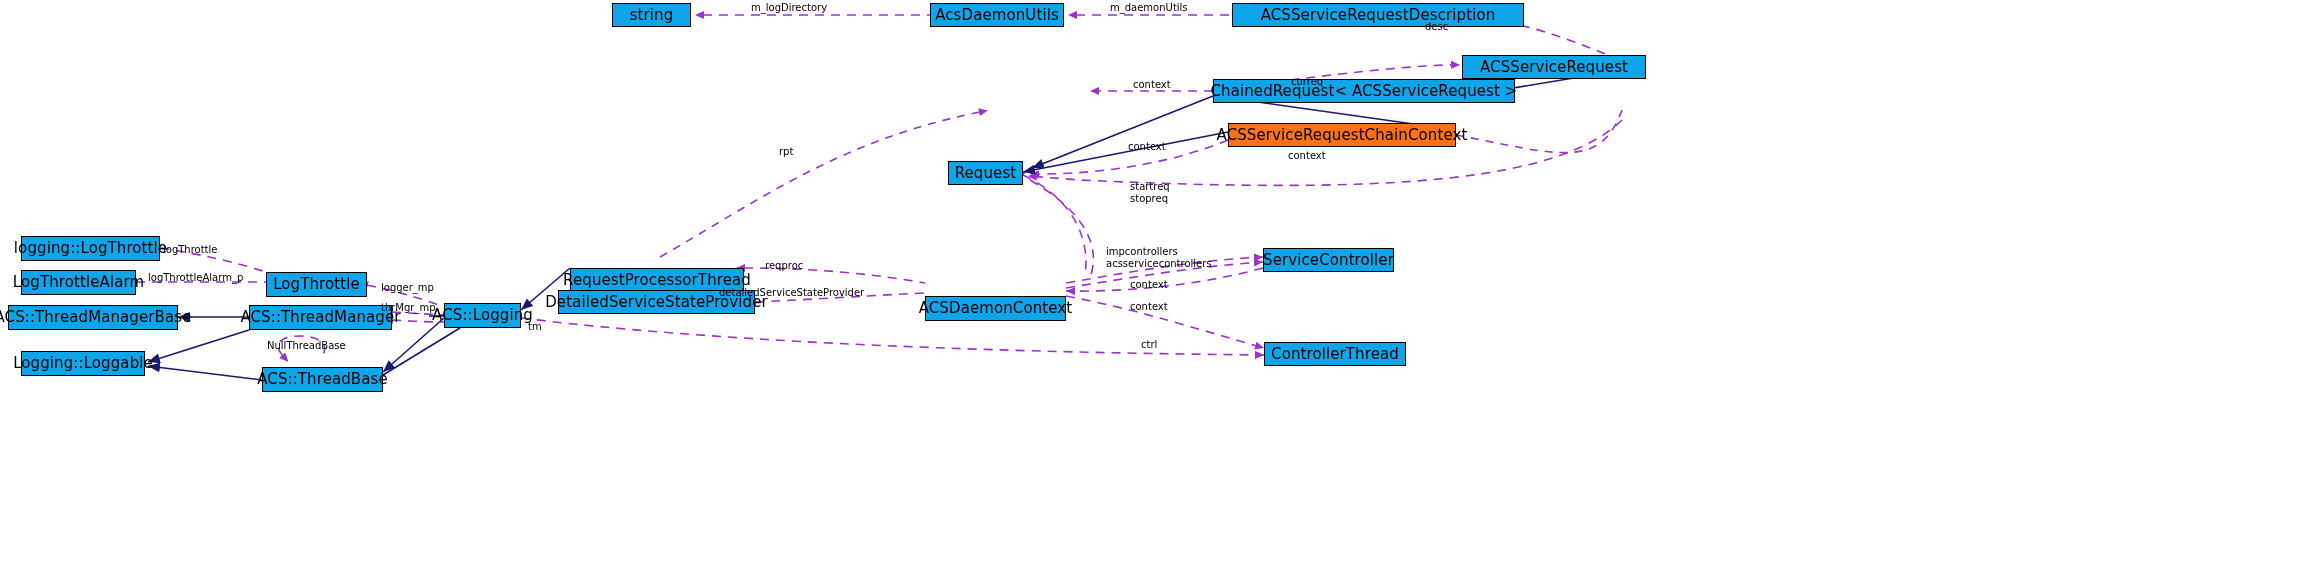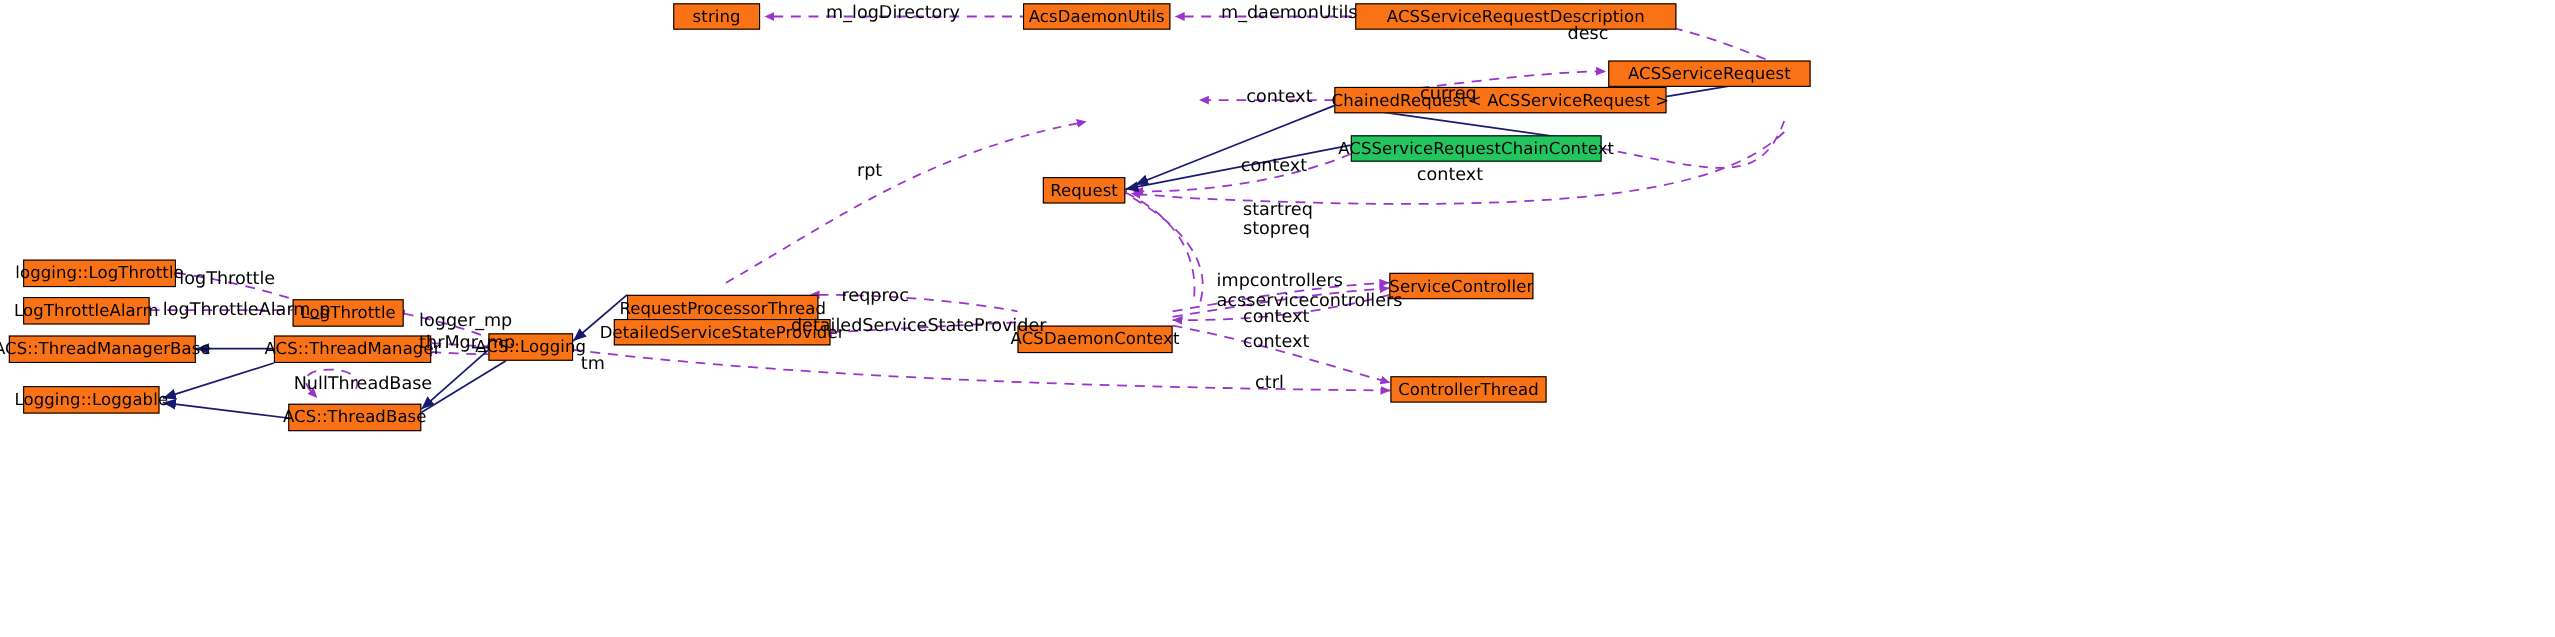--- a/index.html
+++ b/index.html
@@ -20,38 +20,38 @@
     left: 0;
     top: 0;
     width: 2323px;
     height: 579px;
     pointer-events: none;
   }
   .node {
     position: absolute;
     box-sizing: border-box;
     border: 1px solid #000000;
-    background: #f97316;
+    background: #0ea5e9;
     color: #000000;
     font-size: 15px;
     line-height: 1;
     display: flex;
     align-items: center;
     justify-content: center;
     white-space: nowrap;
     padding: 0 8px;
     letter-spacing: 0.1px;
   }
   .node.highlight {
-    background: #22c55e;
+    background: #f97316;
     border: 1px solid #000000;
   }
   .edge-label {
     position: absolute;
-    font-size: 16px;
+    font-size: 10px;
     color: #000000;
     white-space: pre;
     line-height: 1.15;
     background: transparent;
   }
 </style>
 </head>
 <body>
 
 <div id="diagram-root">

